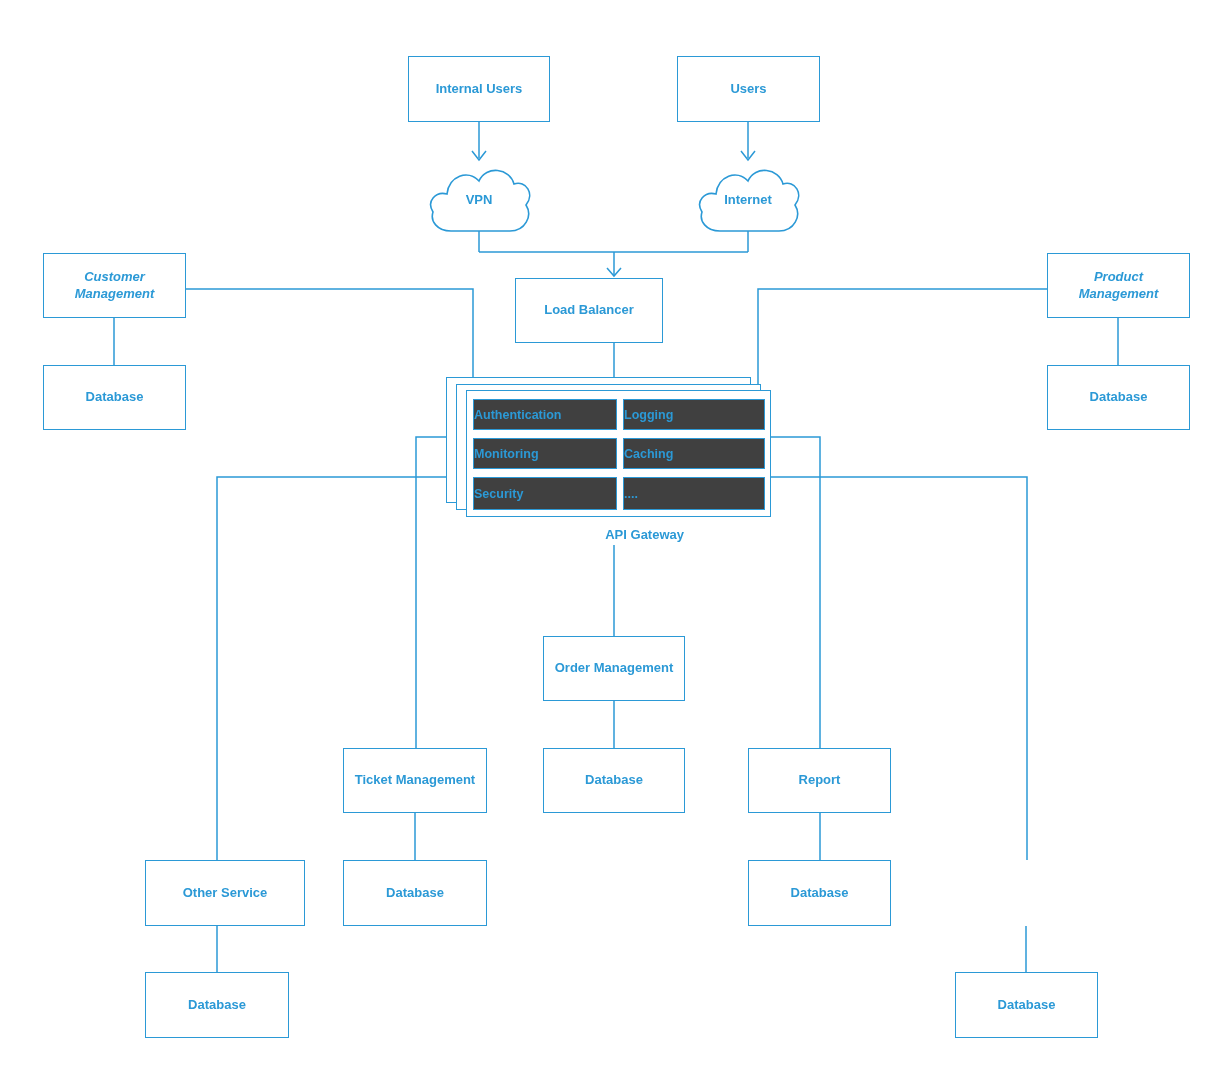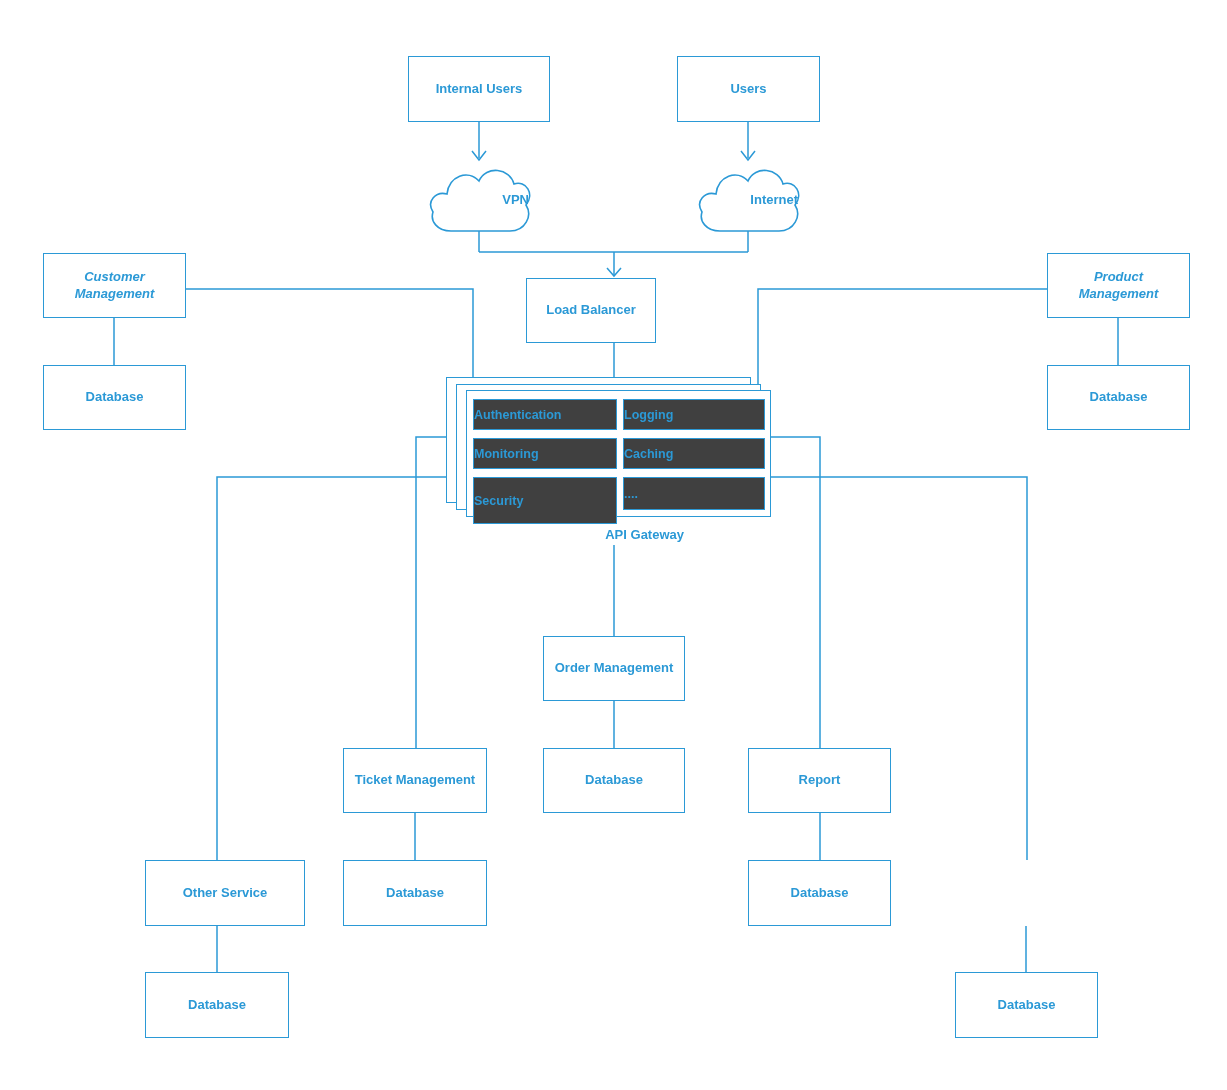--- a/index.html
+++ b/index.html
@@ -65,21 +65,21 @@
     position: absolute;
     color: var(--blue);
     font-size: 13px;
     font-weight: bold;
     text-align: right;
   }
   .cloud-label {
     position: absolute;
     display: flex;
     align-items: center;
-    justify-content: flex-end;
+    justify-content: center;
     color: var(--blue);
     font-size: 13px;
     font-weight: bold;
   }
 </style>
 </head>
 <body>
 
 <div id="canvas">
 
@@ -134,21 +134,21 @@
     <span>Internet</span>
   </div>
 
   <div class="node" style="left:408px;top:56px;width:142px;height:66px">
     <span>Internal Users</span>
   </div>
   <div class="node" style="left:677px;top:56px;width:143px;height:66px">
     <span>Users</span>
   </div>
 
-  <div class="node" style="left:526px;top:278px;width:130px;height:65px">
+  <div class="node" style="left:515px;top:278px;width:148px;height:65px">
     <span>Load Balancer</span>
   </div>
 
   <div class="node" style="left:43px;top:253px;width:143px;height:65px">
     <span class="wrap2">Customer Management</span>
   </div>
   <div class="node" style="left:43px;top:365px;width:143px;height:65px">
     <span>Database</span>
   </div>
 
@@ -168,21 +168,21 @@
   </div>
   <div class="feature" style="left:623px;top:399px;width:142px;height:31px;z-index:4">
     <span>Logging</span>
   </div>
   <div class="feature" style="left:473px;top:438px;width:144px;height:31px;z-index:4">
     <span>Monitoring</span>
   </div>
   <div class="feature" style="left:623px;top:438px;width:142px;height:31px;z-index:4">
     <span>Caching</span>
   </div>
-  <div class="feature" style="left:473px;top:477px;width:144px;height:47px;z-index:4">
+  <div class="feature" style="left:473px;top:477px;width:144px;height:33px;z-index:4">
     <span>Security</span>
   </div>
   <div class="feature" style="left:623px;top:477px;width:142px;height:33px;z-index:4">
     <span>....</span>
   </div>
 
   <div class="float-label" style="left:544px;top:527px;width:140px">API Gateway</div>
 
   <div class="node" style="left:543px;top:636px;width:142px;height:65px">
     <span>Order Management</span>

